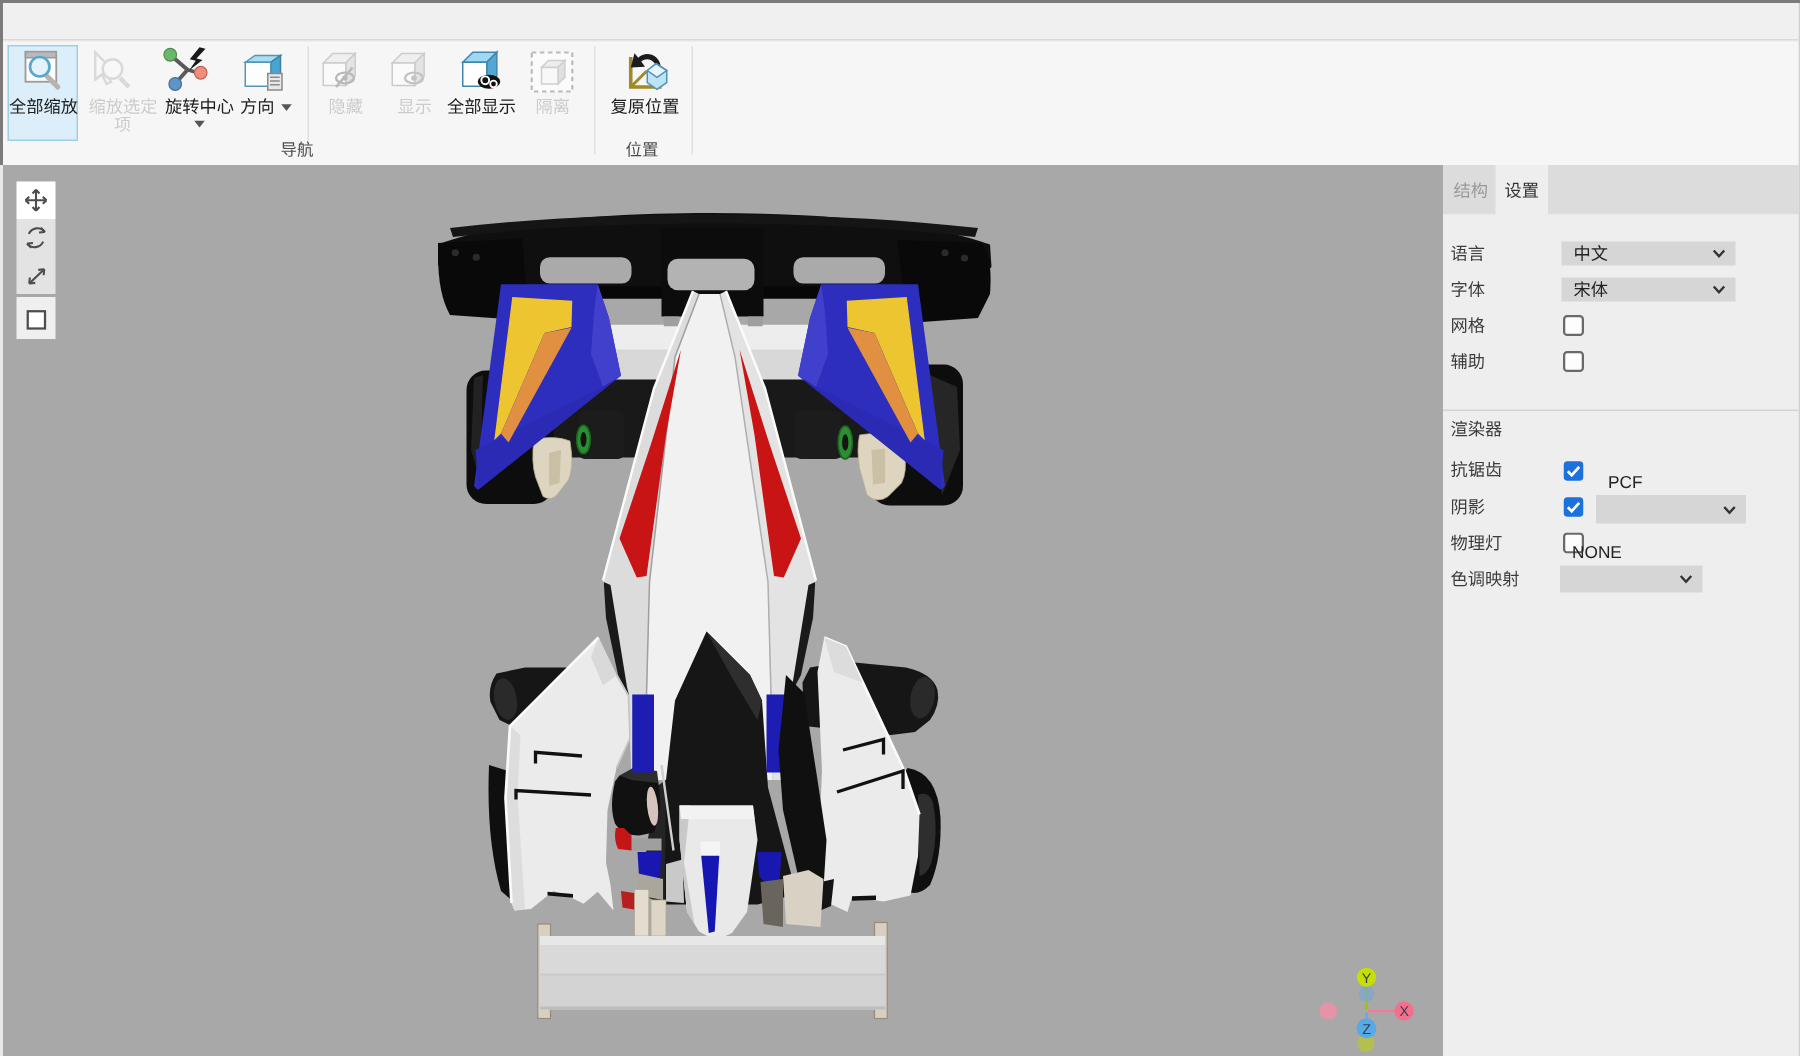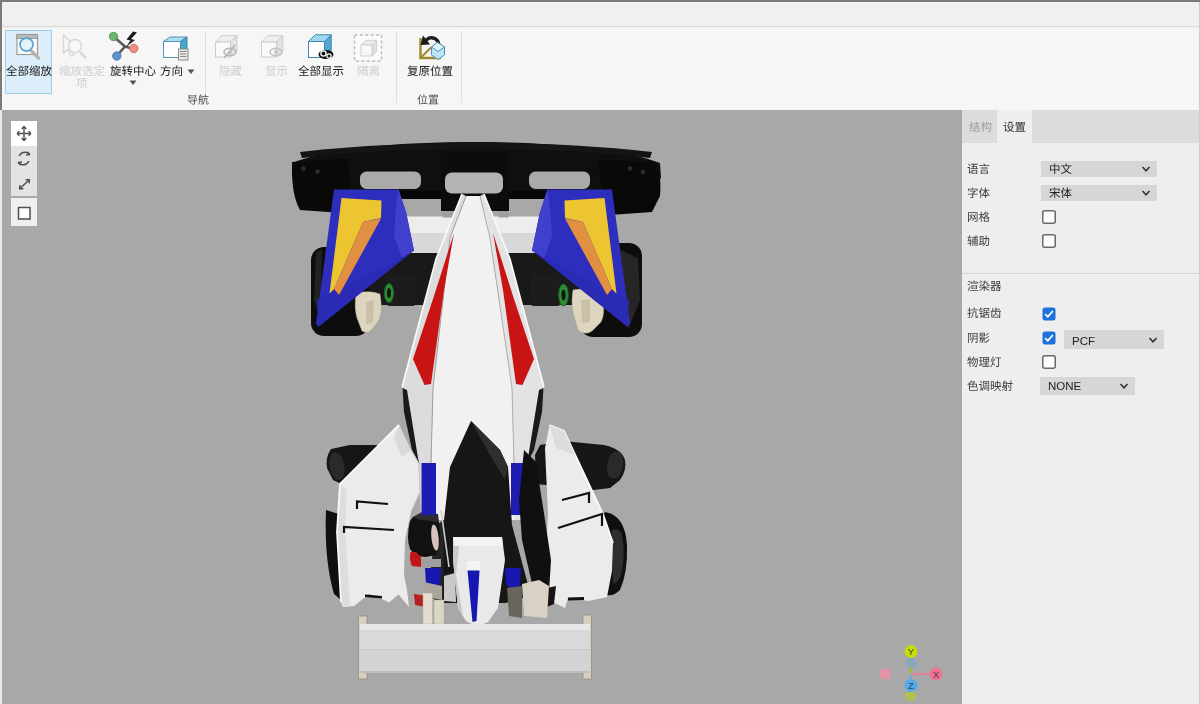--- a/index.html
+++ b/index.html
@@ -404,21 +404,21 @@
       <g fill="#3c3c3c">
         <path transform="translate(0.00,10.12) scale(0.011500,-0.011500)" d="M843 489V315H554C556 343 556 371 556 397V489ZM843 557H556V724H843ZM484 792V397C484 253 472 76 346 -47C364 -55 395 -74 407 -87C499 3 535 127 549 247H843V20C843 4 838 0 823 -1C808 -1 760 -1 708 0C719 -19 729 -53 732 -73C805 -73 849 -71 878 -59C905 -47 915 -24 915 19V792ZM84 799V-78H156V731H317C295 664 266 576 237 504C309 425 327 357 327 302C327 272 322 245 306 234C298 228 287 225 275 225C259 224 239 224 216 226C228 206 235 175 236 157C259 155 284 155 304 158C325 160 343 166 358 177C387 197 398 240 398 295C398 357 381 429 308 513C342 591 379 689 409 771L357 802L345 799Z"></path>
         <path transform="translate(11.50,10.12) scale(0.011500,-0.011500)" d="M840 820C783 740 680 655 592 606C611 592 634 570 646 554C740 611 843 700 911 791ZM873 550C810 463 693 375 593 324C612 310 633 287 645 271C751 330 868 423 942 521ZM893 260C825 147 695 42 563 -17C581 -31 602 -56 615 -74C753 -6 885 106 962 234ZM186 303H474V219H186ZM417 120C452 73 490 10 508 -31L564 -1C546 38 506 99 471 145ZM179 644H485V583H179ZM179 754H485V693H179ZM108 805V532H558V805ZM154 143C131 90 95 38 56 0C71 -10 97 -30 109 -41C149 0 192 65 218 124ZM270 514C278 500 286 484 293 468H59V407H593V468H373C364 489 352 512 340 530ZM116 357V165H292V0C292 -9 290 -12 278 -12C267 -13 233 -13 192 -12C202 -30 212 -55 215 -75C271 -75 309 -74 334 -64C359 -53 366 -36 366 -1V165H547V357Z"></path>
       </g>
     </svg>
     <svg class="abs" style="left:1042px;top:331px;width:14px;height:14px" viewBox="0 0 14 14">
       <rect x="0.5" y="0.5" width="13" height="13" rx="2.5" fill="#1c71da"></rect>
       <path d="M3.2,7.2 L5.8,9.8 L10.8,4.2" stroke="#fff" stroke-width="1.8" fill="none"></path>
     </svg>
     <div class="abs" style="left:1064px;top:330px;width:100px;height:19px;background:#d6d6d6"></div>
-    <div class="abs" style="left:1072px;top:332px;height:31px;line-height:19px;font-size:11.5px;color:#222">PCF</div>
+    <div class="abs" style="left:1072px;top:313px;height:31px;line-height:19px;font-size:11.5px;color:#222">PCF</div>
     <svg class="abs" style="left:1148px;top:336.5px;width:10px;height:7px" viewBox="0 0 10 7">
       <path d="M1.5,1 L5,4.8 L8.5,1" stroke="#333" stroke-width="1.6" fill="none"></path>
     </svg>
     <svg style="position:absolute;left:967.00px;top:355.50px;width:34.5px;height:13.2px;overflow:visible" viewBox="0 0 34.5 13.2">
       <g fill="#3c3c3c">
         <path transform="translate(0.00,10.12) scale(0.011500,-0.011500)" d="M534 840C501 688 441 545 357 454C374 444 403 423 415 411C459 462 497 528 530 602H616C570 441 481 273 375 189C395 178 419 160 434 145C544 241 635 429 681 602H763C711 349 603 100 438 -18C459 -28 486 -48 501 -63C667 69 778 338 829 602H876C856 203 834 54 802 18C791 5 781 2 764 2C745 2 705 3 660 7C672 -14 679 -46 681 -68C725 -71 768 -71 795 -68C825 -64 845 -56 865 -28C905 21 927 178 949 634C950 644 951 672 951 672H558C575 721 591 774 603 827ZM98 782C86 659 66 532 29 448C45 441 74 423 86 414C103 455 118 507 130 563H222V337C152 317 86 298 35 285L55 213L222 265V-80H292V287L418 327L408 393L292 358V563H395V635H292V839H222V635H144C151 680 158 726 163 772Z"></path>
         <path transform="translate(11.50,10.12) scale(0.011500,-0.011500)" d="M476 540H629V411H476ZM694 540H847V411H694ZM476 728H629V601H476ZM694 728H847V601H694ZM318 22V-47H967V22H700V160H933V228H700V346H919V794H407V346H623V228H395V160H623V22ZM35 100 54 24C142 53 257 92 365 128L352 201L242 164V413H343V483H242V702H358V772H46V702H170V483H56V413H170V141C119 125 73 111 35 100Z"></path>
         <path transform="translate(23.00,10.12) scale(0.011500,-0.011500)" d="M100 635C95 556 80 452 56 390L114 366C140 438 154 547 157 628ZM380 651C364 589 332 499 307 443L353 422C382 474 415 558 444 626ZM219 835V515C219 328 203 128 43 -25C60 -36 86 -63 97 -80C184 3 233 100 260 201C304 153 364 85 390 49L440 107C415 136 312 244 276 276C289 355 292 436 292 515V835ZM444 758V685H707V30C707 12 700 6 680 5C658 4 586 4 512 7C524 -15 538 -52 543 -74C638 -74 700 -73 737 -60C773 -47 786 -21 786 30V685H961V758Z"></path>
       </g>
     </svg>
@@ -427,16 +427,16 @@
     </svg>
     <svg style="position:absolute;left:967.00px;top:380.00px;width:46.0px;height:13.2px;overflow:visible" viewBox="0 0 46.0 13.2">
       <g fill="#3c3c3c">
         <path transform="translate(0.00,10.12) scale(0.011500,-0.011500)" d="M474 492V319H243V492ZM547 492H786V319H547ZM598 685C569 643 531 597 494 563H229C268 601 304 642 337 685ZM354 843C284 708 162 587 39 511C53 495 74 457 81 441C111 461 141 484 170 509V81C170 -36 219 -63 378 -63C414 -63 725 -63 765 -63C914 -63 945 -18 963 138C941 142 910 154 890 166C879 34 863 6 764 6C696 6 426 6 373 6C263 6 243 20 243 80V247H786V202H861V563H585C632 611 678 669 712 722L663 757L648 752H383C397 774 410 796 422 818Z"></path>
         <path transform="translate(11.50,10.12) scale(0.011500,-0.011500)" d="M105 772C159 726 226 659 256 615L309 668C277 710 209 774 154 818ZM43 526V454H184V107C184 54 148 15 128 -1C142 -12 166 -37 175 -52C188 -35 212 -15 345 91C331 44 311 0 283 -39C298 -47 327 -68 338 -79C436 57 450 268 450 422V728H856V11C856 -4 851 -9 836 -9C822 -10 775 -10 723 -8C733 -27 744 -58 747 -77C818 -77 861 -76 888 -65C915 -52 924 -30 924 10V795H383V422C383 327 380 216 352 113C344 128 335 149 330 164L257 108V526ZM620 698V614H512V556H620V454H490V397H818V454H681V556H793V614H681V698ZM512 315V35H570V81H781V315ZM570 259H723V138H570Z"></path>
         <path transform="translate(23.00,10.12) scale(0.011500,-0.011500)" d="M630 835V680H438V349H371V280H614C586 159 513 54 326 -22C342 -35 363 -62 373 -78C553 -3 635 102 672 221C721 81 801 -24 920 -83C931 -64 952 -36 969 -22C846 30 764 139 721 280H966V349H908V680H699V835ZM506 349V611H630V454C630 418 629 383 625 349ZM838 349H695C698 383 699 418 699 454V611H838ZM270 410V178H145V410ZM270 476H145V699H270ZM76 767V28H145V110H340V767Z"></path>
         <path transform="translate(34.50,10.12) scale(0.011500,-0.011500)" d="M533 421C583 349 632 250 650 185L714 214C693 279 644 375 591 447ZM191 529H390V446H191ZM191 586V668H390V586ZM191 390H390V305H191ZM52 305V238H307C237 148 136 70 31 20C46 8 72 -20 82 -34C197 29 310 124 388 238H390V4C390 -10 385 -15 370 -15C355 -16 307 -17 256 -15C265 -33 276 -63 280 -81C350 -81 396 -79 424 -69C450 -57 460 -36 460 4V728H298C311 758 327 795 340 830L263 841C256 808 242 763 228 728H123V305ZM778 836V609H498V537H778V14C778 -4 771 -8 753 -9C737 -10 681 -10 619 -8C630 -28 641 -60 645 -79C727 -80 777 -78 807 -65C837 -54 849 -33 849 14V537H958V609H849V836Z"></path>
       </g>
     </svg>
     <div class="abs" style="left:1040px;top:377px;width:95px;height:18px;background:#d6d6d6"></div>
-    <div class="abs" style="left:1048px;top:377px;height:18px;line-height:18px;font-size:11.5px;color:#222">NONE</div>
+    <div class="abs" style="left:1048px;top:360px;height:18px;line-height:18px;font-size:11.5px;color:#222">NONE</div>
     <svg class="abs" style="left:1119px;top:383.0px;width:10px;height:7px" viewBox="0 0 10 7">
       <path d="M1.5,1 L5,4.8 L8.5,1" stroke="#333" stroke-width="1.6" fill="none"></path>
     </svg>
   </div>
 </body></html>

